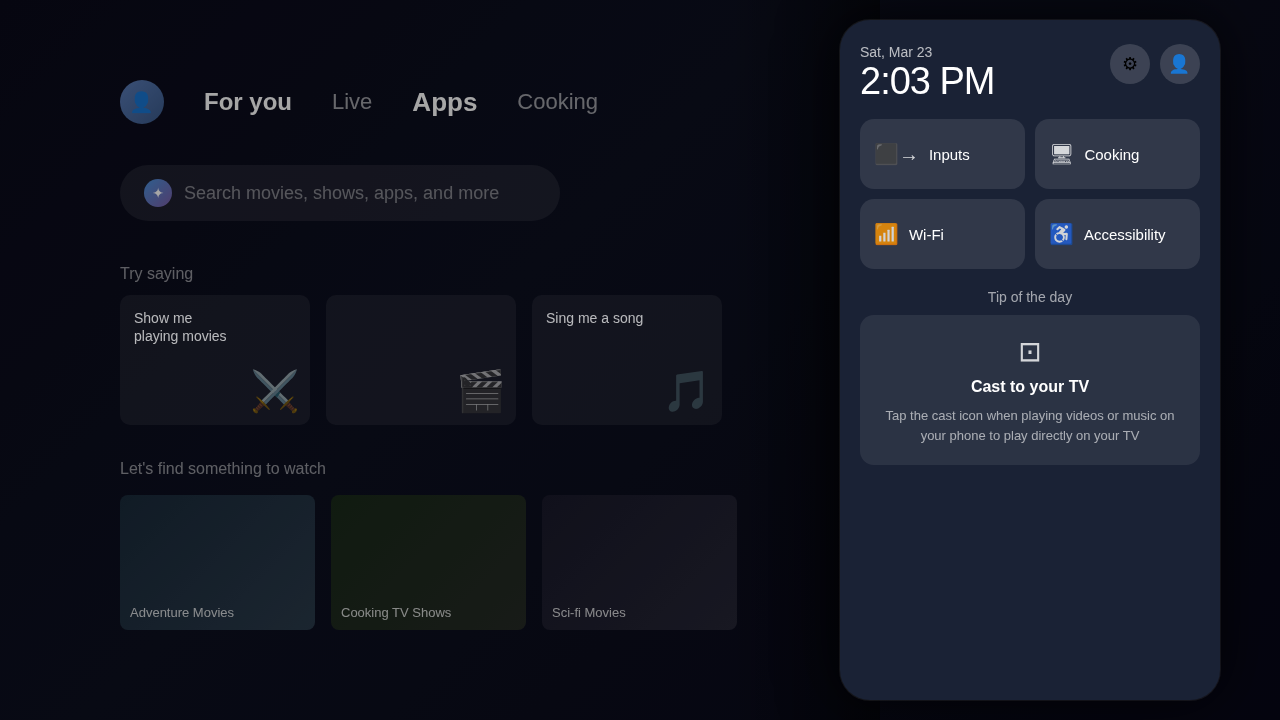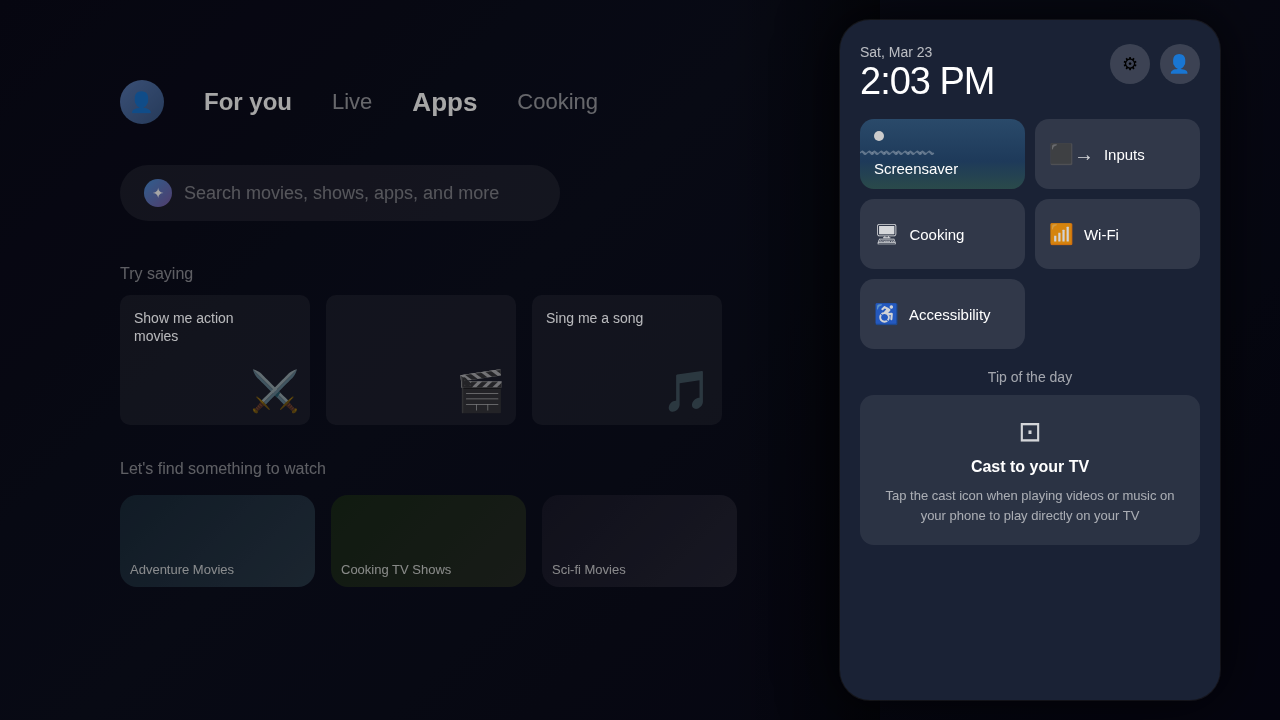--- a/index.html
+++ b/index.html
@@ -145,23 +145,23 @@
     .movie-cards {
       position: absolute;
       top: 495px;
       left: 120px;
       display: flex;
       gap: 16px;
     }
 
     .movie-card {
       width: 195px;
-      height: 92px;
+      height: 135px;
       background: rgba(255,255,255,0.08);
-      border-radius: 17px;
+      border-radius: 8px;
       display: flex;
       align-items: flex-end;
       padding: 10px;
       position: relative;
       overflow: hidden;
     }
 
     .movie-card.adventure {
       background: linear-gradient(135deg, #1a2a3a, #2a3a4a);
     }
@@ -385,21 +385,21 @@
 
 <div class="tv-search">
   <div class="search-icon-dot">✦</div>
   <span class="search-placeholder">Search movies, shows, apps, and more</span>
 </div>
 
 <div class="try-saying">Try saying</div>
 
 <div class="suggestion-cards">
   <div class="suggestion-card">
-    <span class="card-text">Show me action movies</span>
+    <span class="card-text">Show me playing movies</span>
     <span class="card-icon">⚔️</span>
   </div>
   <div class="suggestion-card">
     <span class="card-icon">🎬</span>
   </div>
   <div class="suggestion-card">
     <span class="card-text">Sing me a song</span>
     <span class="card-icon">🎵</span>
   </div>
 </div>
@@ -433,25 +433,20 @@
         <span>⚙</span>
       </div>
       <div class="phone-icon-btn">
         <span>👤</span>
       </div>
     </div>
   </div>
 
   <div class="quick-settings-grid">
 
-    <div class="qs-tile screensaver">
-      <div class="dot-indicator"></div>
-      <div class="wave-decoration"></div>
-      <span class="tile-label">Screensaver</span>
-    </div>
 
     <div class="qs-tile">
       <span class="tile-icon">⬛→</span>
       <span class="tile-label">Inputs</span>
     </div>
 
     <div class="qs-tile">
       <span class="tile-icon">🖥</span>
       <span class="tile-label">Cooking</span>
     </div>

